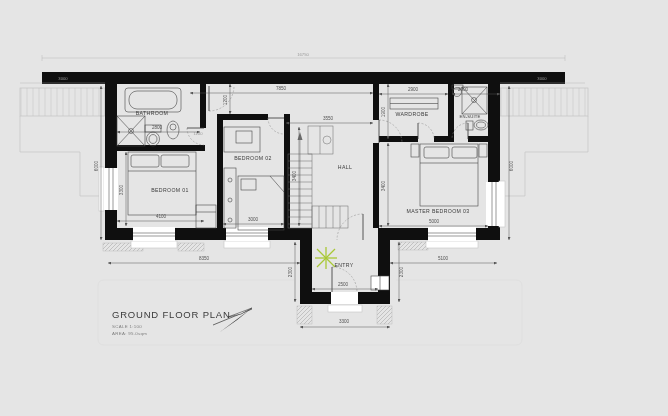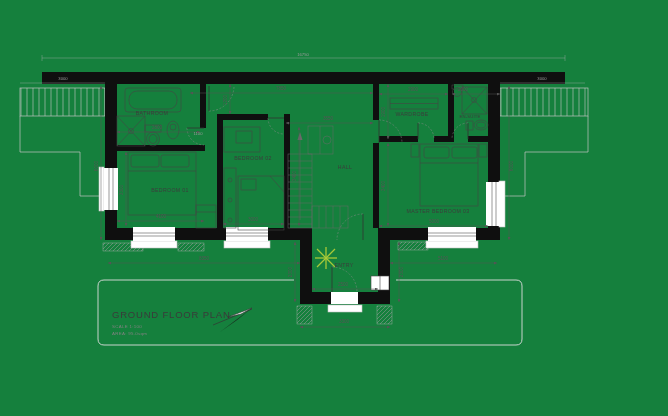--- a/index.html
+++ b/index.html
@@ -1,16 +1,16 @@
 <!DOCTYPE html>
 <html><head>
 <meta charset="utf-8">
 <style>
   html,body{margin:0;padding:0;background:#ffffff;}
-  .page{width:668px;height:416px;position:relative;background:#15803d;overflow:hidden;}
+  .page{width:668px;height:416px;position:relative;background:#e5e5e5;overflow:hidden;}
   svg text{font-family:"Liberation Sans", sans-serif;}
   .rl{font-size:5.2px;fill:#3c3c3c;text-anchor:middle;letter-spacing:.35px;}
   .rs{font-size:4.2px;fill:#3c3c3c;text-anchor:middle;letter-spacing:.2px;}
   .dl{font-size:4.6px;fill:#555;text-anchor:middle;}
   .dg{font-size:4.2px;fill:#9a9a9a;text-anchor:middle;}
   .ttl{font-size:9.5px;fill:#3a3a3a;letter-spacing:.8px;}
   .sub{font-size:4.4px;fill:#808080;letter-spacing:.3px;}
 </style>
 </head>
 <body>

